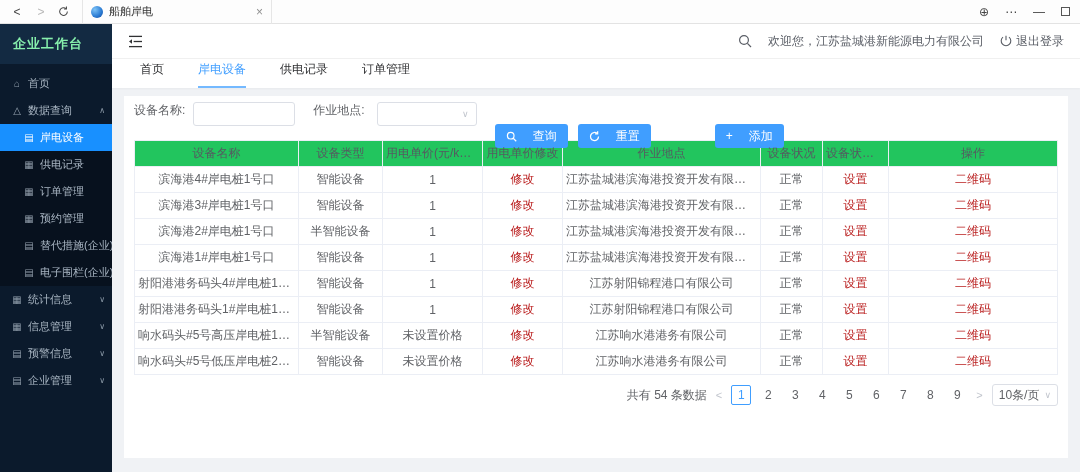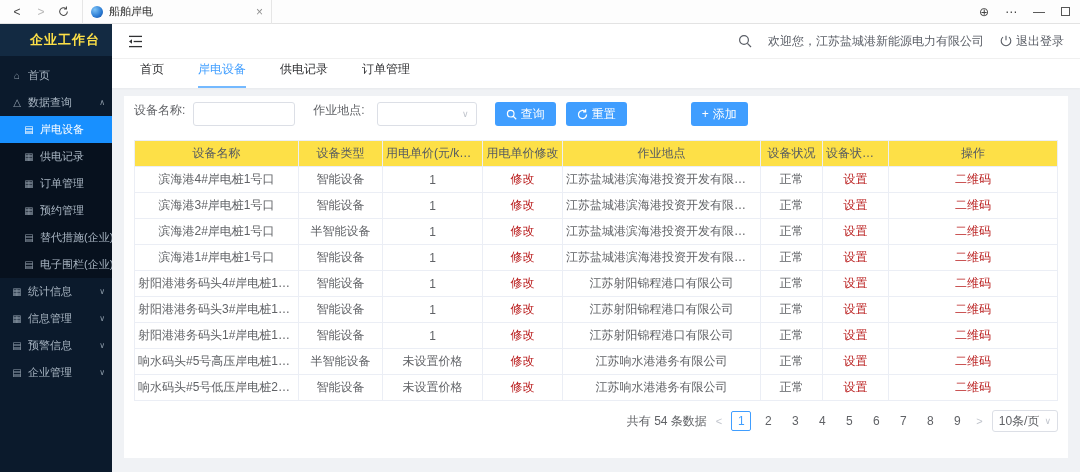--- a/index.html
+++ b/index.html
@@ -14,21 +14,21 @@
   .favicon { width:12px; height:12px; border-radius:50%; background:radial-gradient(circle at 32% 30%,#7ec3f7 0%,#2f80d6 55%,#0d47a1 100%); flex-shrink:0; }
   .tab-close { margin-left:auto; color:#909090; font-size:12px; cursor:pointer; }
   .browser-right { margin-left:auto; display:flex; align-items:center; gap:16px; color:#454545; font-size:12px; }
   .restore-ic { width:9px; height:9px; border:1px solid #555; position:relative; display:inline-block; }
 
   
   .app { display:flex; height:448px; }
 
   
   .sidebar { width:112px; flex-shrink:0; background:#0b1a2c; display:flex; flex-direction:column; }
-  .sidebar-title { height:32px; background:#132a42; color:#fde047; font-size:13px; font-weight:bold; letter-spacing:1px; display:flex; align-items:center; padding-left:30px; flex-shrink:0; }
+  .sidebar-title { height:40px; background:#132a42; color:#86efac; font-size:13px; font-weight:bold; letter-spacing:1px; display:flex; align-items:center; padding-left:13px; flex-shrink:0; }
   .side-menu { flex:1; padding-top:6px; }
   .mi { height:27px; display:flex; align-items:center; gap:5px; padding:0 7px 0 11px; font-size:11px; color:#a9b6c3; cursor:pointer; white-space:nowrap; }
   .mi .mi-icon { font-size:10px; width:12px; text-align:center; opacity:.85; flex-shrink:0; }
   .mi .chev { margin-left:auto; font-size:8px; color:#8b99a7; }
   .mi.sub { background:#07111e; padding-left:23px; }
   .mi.active { background:#1890ff; color:#ffffff; }
   .mi.active .mi-icon { opacity:1; }
 
   
   .main { flex:1; min-width:0; display:flex; flex-direction:column; background:#f0f2f5; }
@@ -42,28 +42,28 @@
 
   
   .content { flex:1; padding:8px 12px 14px; min-height:0; }
   .card { background:#fff; height:100%; padding:6px 10px; overflow:hidden; }
 
   .filterbar { display:flex; align-items:flex-start; height:36px; gap:8px; }
   .f-label { color:#606266; }
   .f-input { width:102px; height:24px; border:1px solid #dcdfe6; border-radius:3px; padding:0 7px; font-size:12px; color:#606266; outline:none; }
   .f-select { width:100px; height:24px; border:1px solid #dcdfe6; border-radius:3px; display:flex; align-items:center; padding:0 7px; margin-left:4px; cursor:pointer; }
   .f-select .arrow { margin-left:auto; color:#c0c4cc; font-size:9px; }
-  .btn { height:24px; padding:0 11px; background:#409eff; color:#fff; border:none; border-radius:3px; font-size:12px; display:inline-flex; align-items:center; gap:4px; cursor:pointer; font-family:inherit; }
+  .btn { height:24px; padding:0 11px; background:#409eff; color:#fff; border:none; border-radius:3px; font-size:12px; display:inline-flex; align-items:center; gap:16px; cursor:pointer; font-family:inherit;margin-top:22px; }
   .btn.ml { margin-left:2px; }
   .btn.add { margin-left:56px; }
 
   
   table { width:100%; border-collapse:collapse; table-layout:fixed; margin-top:2px; }
   th,td { border:1px solid #ebeef5; height:26px; text-align:center; font-size:12px; font-weight:normal; overflow:hidden; white-space:nowrap; text-overflow:ellipsis; padding:0 3px; }
-  th { background:#fde047; color:#555a61; }
+  th { background:#22c55e; color:#555a61; }
   td { color:#606266; }
   .cell-link { color:#b91c1c; cursor:pointer; }
   col.c0{width:164px} col.c1{width:84px} col.c2{width:100px} col.c3{width:80px}
   col.c4{width:198px} col.c5{width:62px} col.c6{width:66px}
 
   
   .pagination { display:flex; align-items:center; justify-content:flex-end; gap:7px; margin-top:9px; color:#606266; }
   .pg-arrow { color:#c0c4cc; padding:0 2px; cursor:pointer; font-size:11px; }
   .page-nums { display:flex; gap:7px; align-items:center; }
   .page-num { min-width:20px; height:20px; line-height:18px; text-align:center; cursor:pointer; color:#606266; border:1px solid transparent; }
@@ -296,30 +296,20 @@
                 <td>射阳港港务码头4#岸电桩1号口</td>
                 <td>智能设备</td>
                 <td>1</td>
                 <td><span class="cell-link">修改</span></td>
                 <td>江苏射阳锦程港口有限公司</td>
                 <td>正常</td>
                 <td><span class="cell-link">设置</span></td>
                 <td><span class="cell-link">二维码</span></td>
               </tr>
               <tr>
-                <td>射阳港港务码头3#岸电桩1号口</td>
-                <td>智能设备</td>
-                <td>1</td>
-                <td><span class="cell-link">修改</span></td>
-                <td>江苏射阳锦程港口有限公司</td>
-                <td>正常</td>
-                <td><span class="cell-link">设置</span></td>
-                <td><span class="cell-link">二维码</span></td>
-              </tr>
-              <tr>
                 <td>射阳港港务码头1#岸电桩1号口</td>
                 <td>智能设备</td>
                 <td>1</td>
                 <td><span class="cell-link">修改</span></td>
                 <td>江苏射阳锦程港口有限公司</td>
                 <td>正常</td>
                 <td><span class="cell-link">设置</span></td>
                 <td><span class="cell-link">二维码</span></td>
               </tr>
               <tr>

